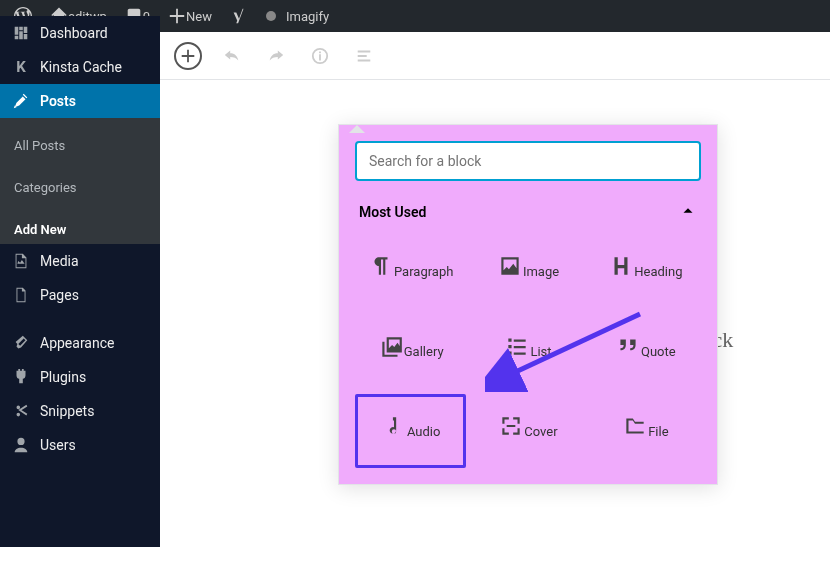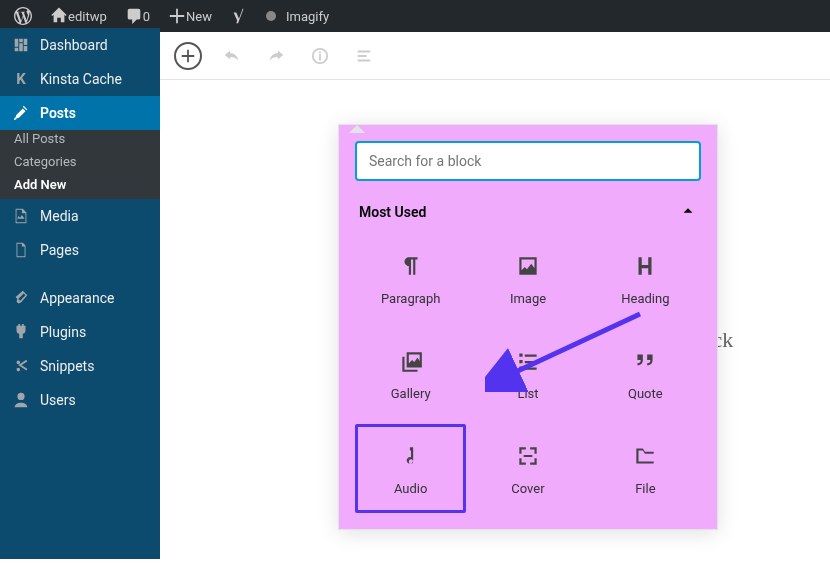--- a/index.html
+++ b/index.html
@@ -1,42 +1,42 @@
 <!DOCTYPE html>
 <html><head>
 <meta charset="utf-8">
 <style>
 * { margin:0; padding:0; box-sizing:border-box; font-family:-apple-system,BlinkMacSystemFont,"Segoe UI",Roboto,sans-serif; }
 body { width:830px; height:563px; overflow:hidden; background:#fff; position:relative; }
 .toolbar { height:32px; background:#23282d; color:#ccc; display:flex; align-items:center; font-size:13px; padding:0 8px; gap:6px; }
 .toolbar .tb-item { display:flex; align-items:center; gap:0; padding:0 6px; height:100%; cursor:pointer; }
 .toolbar svg { width:18px; height:18px; fill:#ccc; }
 .toolbar .dot { width:10px; height:10px; border-radius:50%; background:#888; display:inline-block; }
-.sidebar { position:absolute; top:28px; left:0; width:160px; background:#0c4a6e; height:calc(100% - 32px); color:#eee; }
+.sidebar { position:absolute; top:16px; left:0; width:160px; background:#0f172a; height:calc(100% - 32px); color:#eee; }
 .sidebar .menu-item { display:flex; align-items:center; gap:10px; padding:8px 12px; font-size:14px; cursor:pointer; color:#eee; }
 .sidebar .menu-item.active { background:#0073aa; color:#fff; font-weight:600; position:relative; }
 .sidebar .menu-item.active::after { content:""; position:absolute; right:-8px; top:50%; transform:translateY(-50%); border:8px solid transparent; border-right-color:#fff; }
-.sidebar .sub-item { padding:1px 12px 7px 14px; font-size:13px; color:#b4b9be; background:#32373c; cursor:pointer; }
+.sidebar .sub-item { padding:20px 12px 7px 14px; font-size:13px; color:#b4b9be; background:#32373c; cursor:pointer; }
 .sidebar .sub-item.current { color:#fff; font-weight:600; }
 .sidebar svg { width:18px; height:18px; fill:#a0a5aa; }
 .sidebar .menu-item.active svg { fill:#fff; }
 .sidebar .kinsta { font-weight:700; font-size:15px; width:18px; text-align:center; color:#a0a5aa; }
 .content { position:absolute; top:32px; left:160px; right:0; bottom:0; background:#fff; }
 .editor-toolbar { height:48px; border-bottom:1px solid #e2e4e7; display:flex; align-items:center; padding:0 14px; gap:16px; }
 .editor-toolbar .et-btn { width:28px; height:28px; display:flex; align-items:center; justify-content:center; border-radius:50%; cursor:pointer; }
 .editor-toolbar .add { border:2px solid #555; }
 .editor-toolbar svg { width:18px; height:18px; fill:#555; }
 .editor-toolbar .disabled svg { fill:#ccc; }
 .canvas-text { position:absolute; top:295px; left:420px; font-size:22px; color:#666; font-family:Georgia,serif; }
 .inserter { position:absolute; top:92px; left:178px; width:380px; background:#f0abfc; border:1px solid #e2e4e7; box-shadow:0 3px 20px rgba(0,0,0,0.12); padding:16px; }
 .inserter::before { content:""; position:absolute; top:-8px; left:10px; border:8px solid transparent; border-bottom-color:#e2e4e7; }
 .search { width:100%; border:2px solid #00a0d2; border-radius:4px; padding:10px 12px; font-size:14px; outline:none; }
 .section-head { display:flex; justify-content:space-between; align-items:center; margin:20px 4px 12px; font-weight:600; font-size:14px;text-align:right; }
 .grid { display:grid; grid-template-columns:repeat(3,1fr); gap:6px; }
-.block { display:flex; flex-direction:column; align-items:center; justify-content:center; padding:14px 6px; cursor:pointer; border:3px solid transparent; border-radius:2px; }
+.block { display:flex; flex-direction:row; align-items:center; justify-content:center; padding:14px 6px; cursor:pointer; border:3px solid transparent; border-radius:2px; }
 .block .bicon { height:30px; display:flex; align-items:center; justify-content:center; margin-bottom:10px; }
 .block .bicon svg { width:26px; height:26px; fill:#444; }
 .block .blabel { font-size:13px; color:#333; }
 .block.highlighted { border-color:#5333ed; }
 .annotation-arrow { position:absolute; top:270px; left:325px; pointer-events:none; }
 </style>
 </head>
 <body>
 
 <div class="toolbar">

